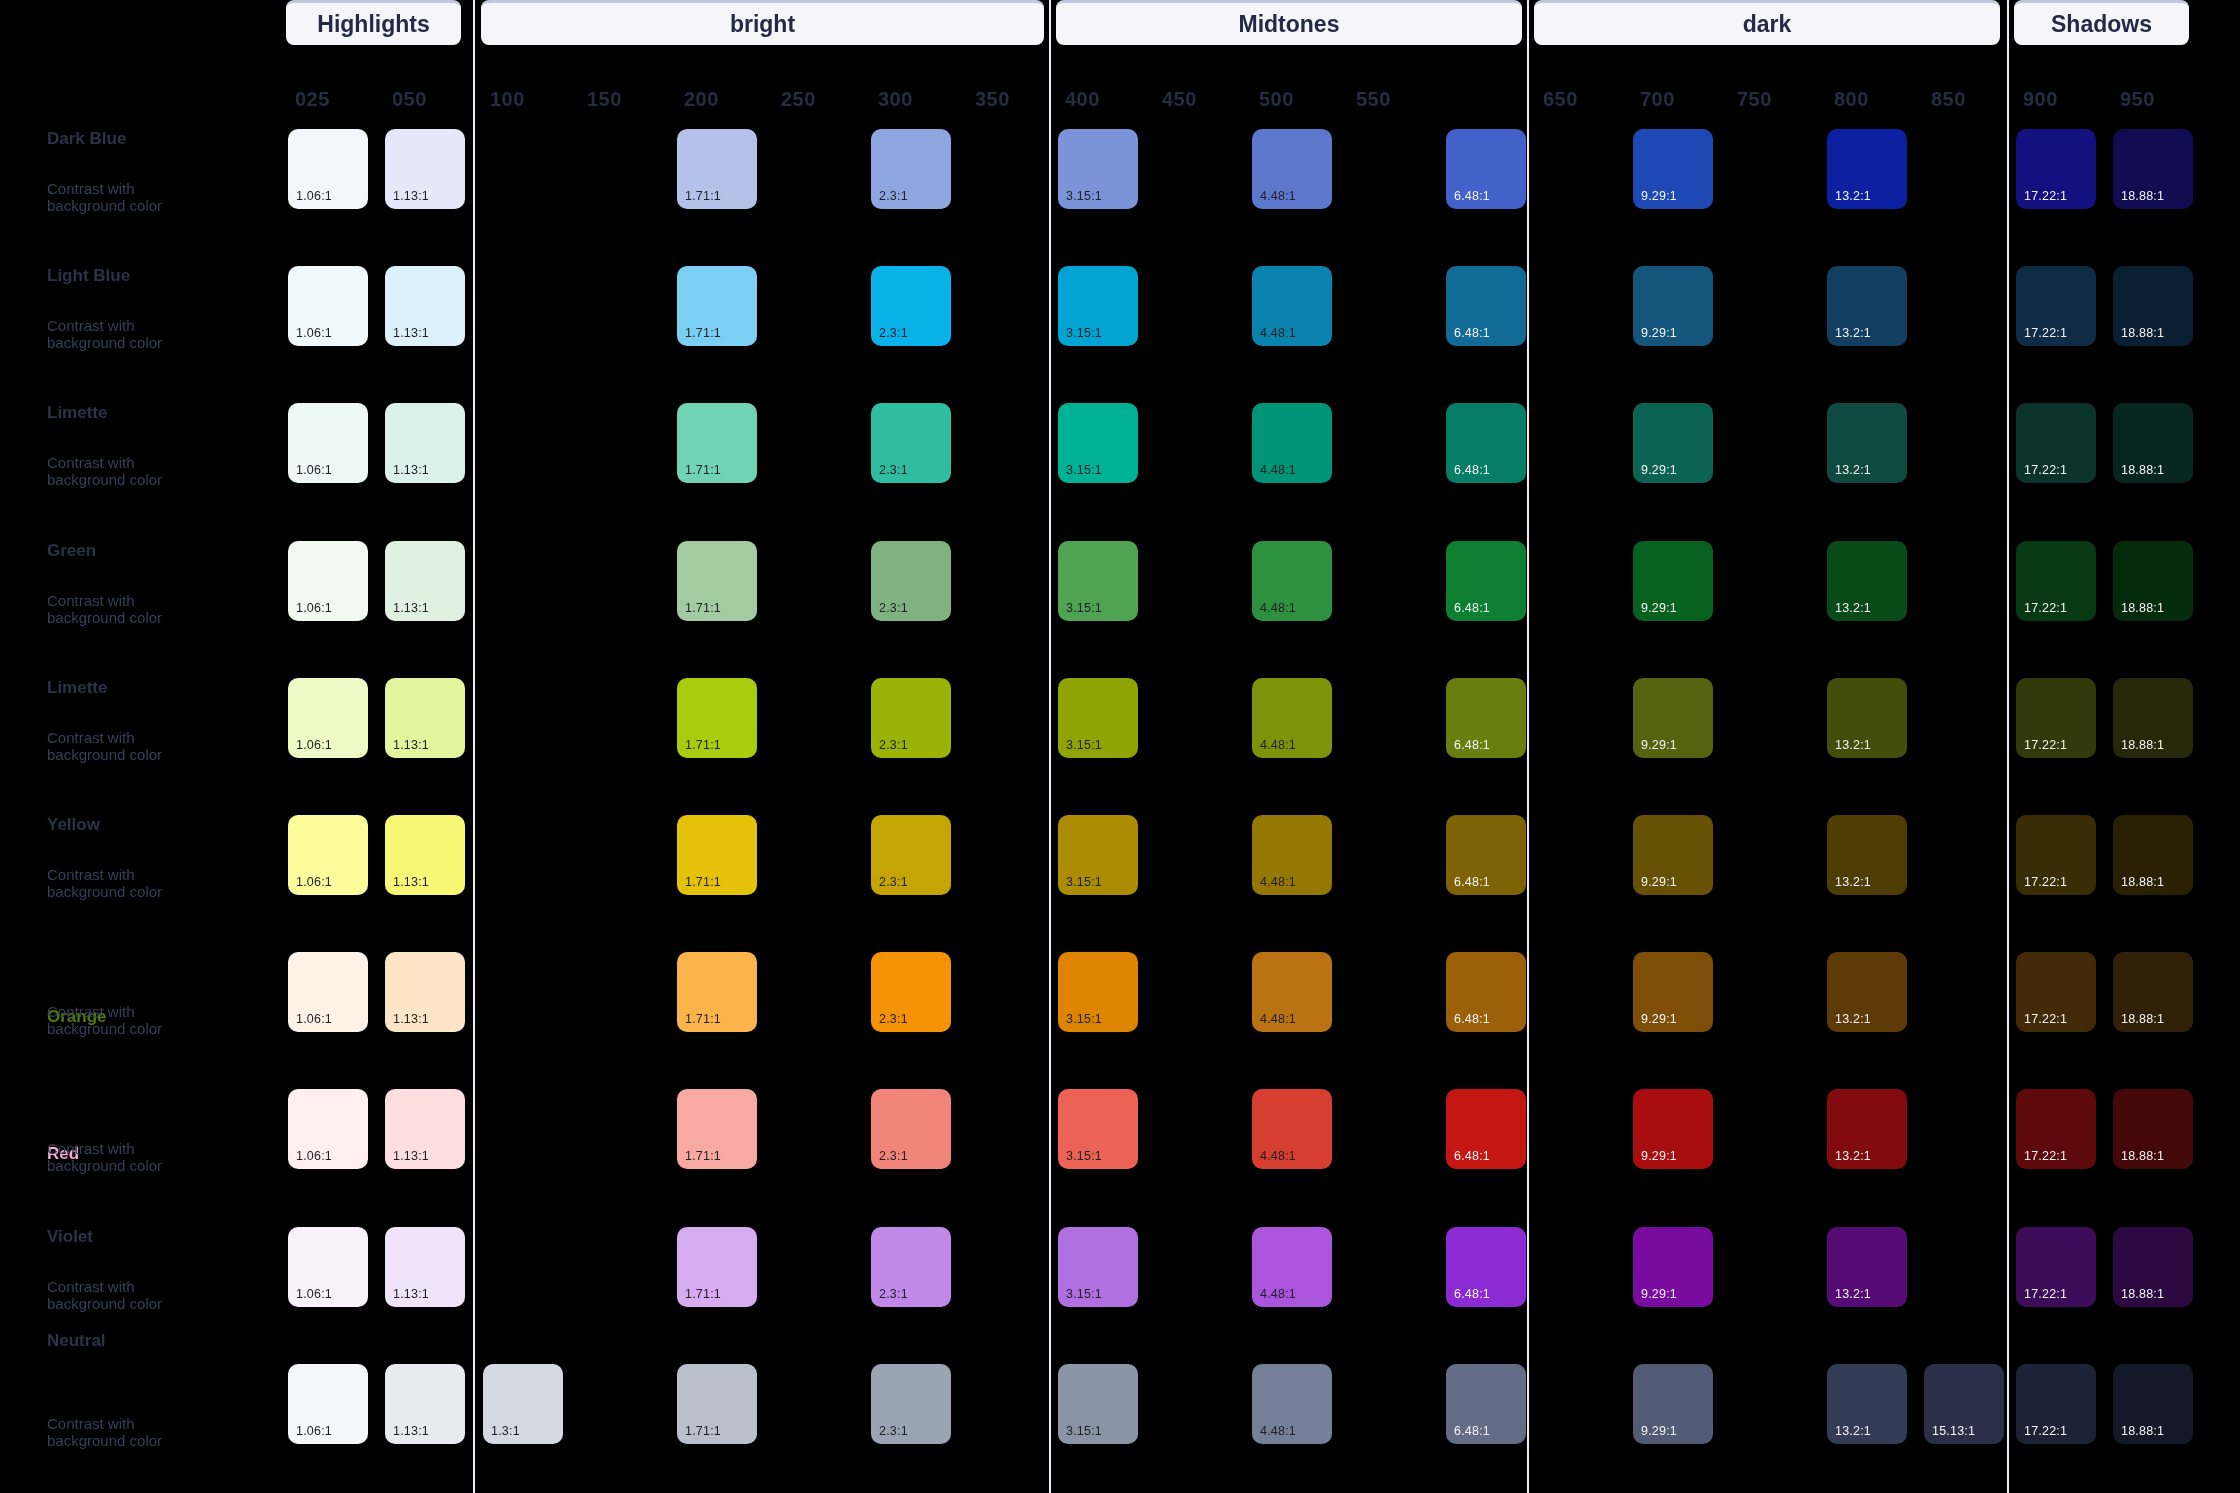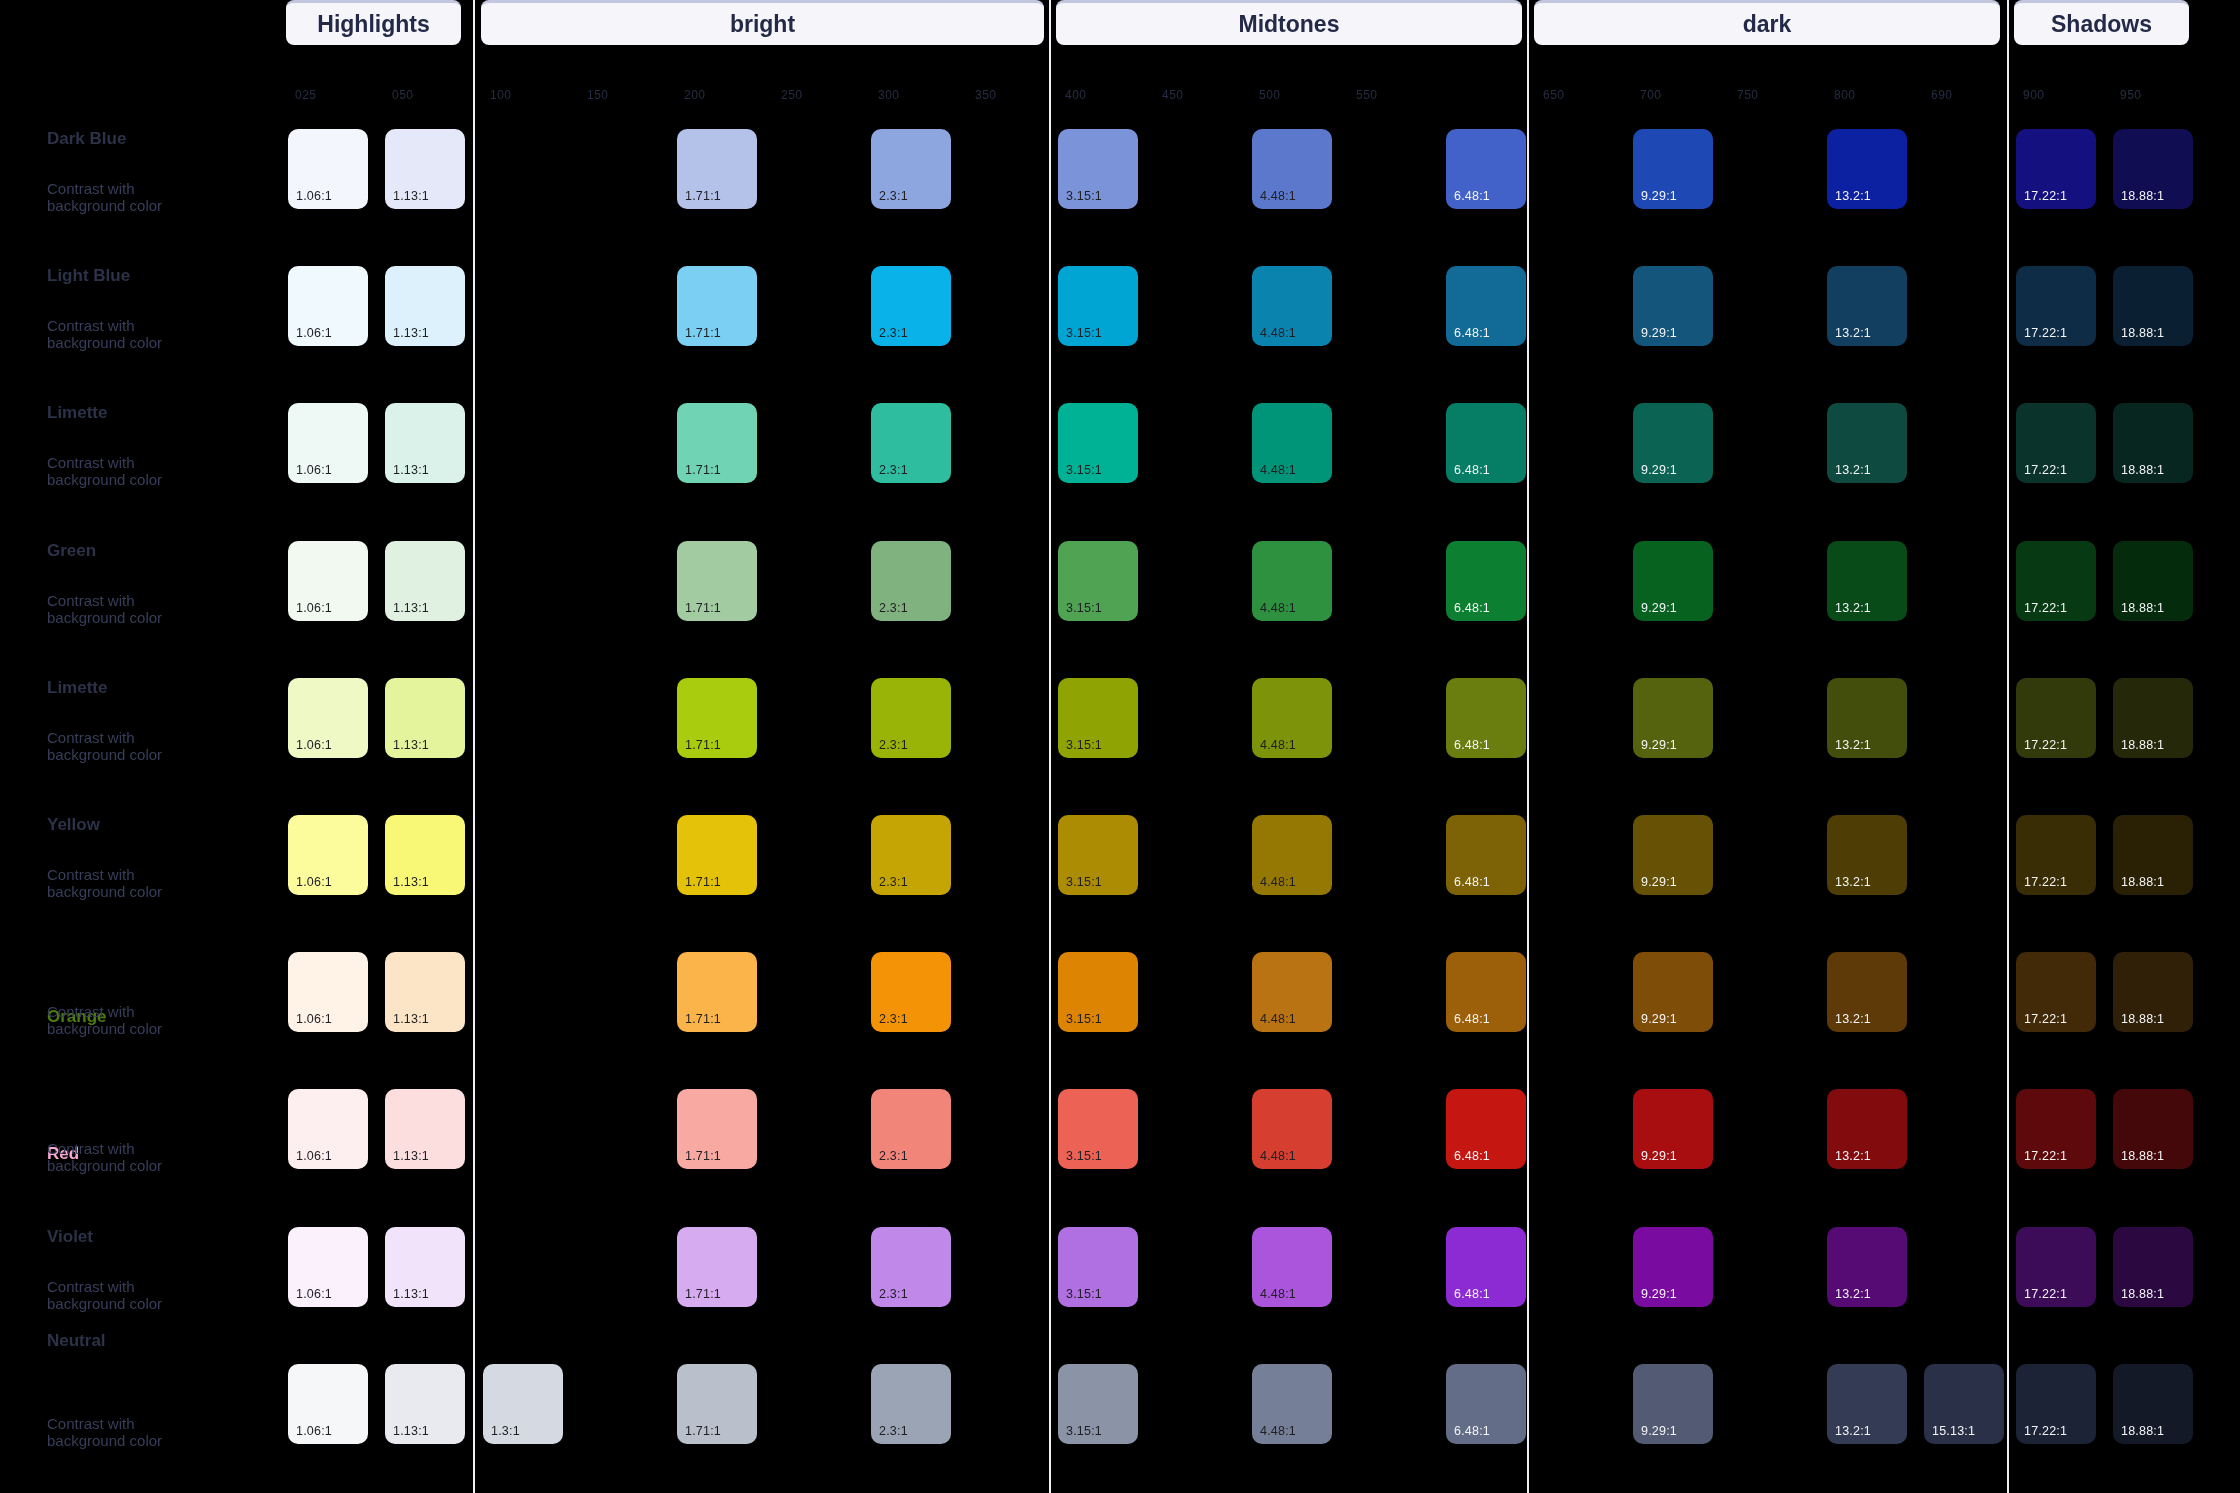--- a/index.html
+++ b/index.html
@@ -14,21 +14,21 @@
   .section-header{
     position:absolute;top:0;height:45px;
     border-radius:8px;
     border-top:3px solid transparent;
     display:flex;align-items:center;justify-content:center;
     font-size:23px;font-weight:700;
     box-sizing:border-box;
   }
   .step-label{
     position:absolute;
-    font-size:12px;font-weight:400;
+    font-size:20px;font-weight:700;
     letter-spacing:.5px;
   }
   .row-name{
     position:absolute;
     font-size:17px;font-weight:700;
   }
   .row-sub{
     position:absolute;
     width:160px;
     font-size:15px;line-height:17px;font-weight:400;
@@ -363,21 +363,21 @@
       </div>
       <div class="swatch" style="left: 1827px; top: 1089.4px; background: rgb(130, 11, 14);">
         <span class="contrast" style="color: rgb(245, 245, 247);">13.2:1</span>
       </div>
       <div class="swatch" style="left: 1827px; top: 1226.6px; background: rgb(86, 10, 116);">
         <span class="contrast" style="color: rgb(245, 245, 247);">13.2:1</span>
       </div>
       <div class="swatch" style="left: 1827px; top: 1363.8px; background: rgb(52, 59, 84);">
         <span class="contrast" style="color: rgb(245, 245, 247);">13.2:1</span>
       </div>
-      <div class="step-label" style="left: 1931px; top: 88px; color: rgb(38, 44, 66);">690</div>
+      <div class="step-label" style="left: 1931px; top: 88px; color: rgb(38, 44, 66);">850</div>
       <div class="swatch" style="left: 1924px; top: 1363.8px; background: rgb(42, 48, 72);">
         <span class="contrast" style="color: rgb(245, 245, 247);">15.13:1</span>
       </div>
       <div class="section-header" style="left: 2014px; width: 175px; background: rgb(245, 245, 250); border-top-color: rgb(195, 198, 223); color: rgb(35, 41, 71);">Shadows</div>
       <div class="step-label" style="left: 2023px; top: 88px; color: rgb(38, 44, 66);">900</div>
       <div class="swatch" style="left: 2016px; top: 129px; background: rgb(20, 16, 127);">
         <span class="contrast" style="color: rgb(245, 245, 247);">17.22:1</span>
       </div>
       <div class="swatch" style="left: 2016px; top: 266.2px; background: rgb(14, 44, 70);">
         <span class="contrast" style="color: rgb(245, 245, 247);">17.22:1</span>

